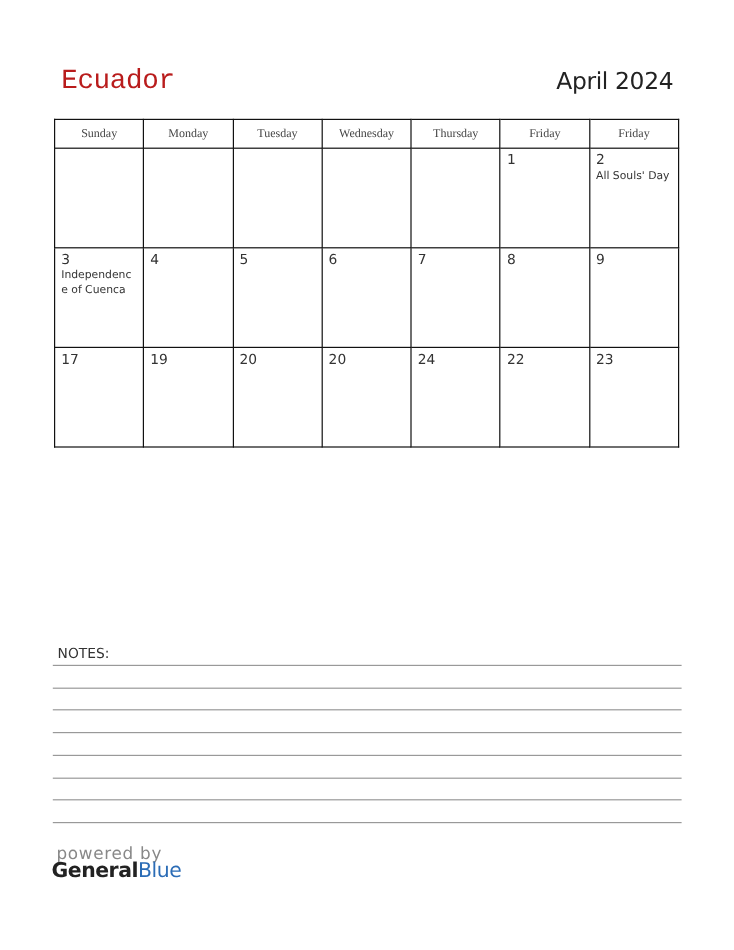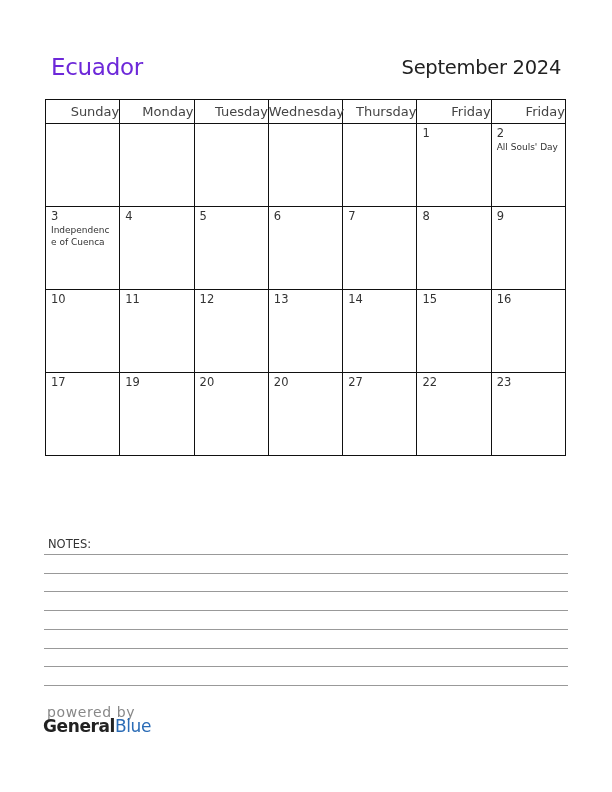--- a/index.html
+++ b/index.html
@@ -1,37 +1,37 @@
 <!DOCTYPE html>
 <html><head>
 <meta charset="utf-8">
 <style>
   html, body { margin:0; padding:0; background:#ffffff; }
   body { width:612px; height:792px; position:relative; overflow:hidden;
          font-family:"DejaVu Sans", sans-serif; color:#222; }
-  .country { position:absolute; left:51px; top:54px; font-size:23px; color:#6d28d9; letter-spacing:-0.3px; }
+  .country { position:absolute; left:51px; top:54px; font-size:23px; color:#b91c1c; letter-spacing:-0.3px;font-family:Liberation Mono, monospace; }
   .month { position:absolute; right:51px; top:56px; font-size:19.5px; color:#222; letter-spacing:-0.3px; }
   table.cal { position:absolute; left:45px; top:99px; width:521px; border-collapse:collapse; table-layout:fixed; }
   table.cal th, table.cal td { border:1.3px solid #111; }
-  table.cal th { height:23px; font-weight:normal; font-size:13px; color:#444; text-align:right; padding:0; }
+  table.cal th { height:23px; font-weight:normal; font-size:10px; color:#444; text-align:center; padding:0;font-family:Liberation Serif, serif; }
   table.cal td { height:76px; vertical-align:top; padding:3px 5px; font-size:11.5px; color:#333; }
   .daynum { display:block; line-height:13px; }
   .event { display:block; font-size:9px; line-height:12px; color:#333; margin-top:1px; word-break:break-all; }
   .notes-label { position:absolute; left:48px; top:537px; font-size:11.5px; color:#333;text-align:center; }
   .note-line { position:absolute; left:44px; width:524px; height:0; border-top:1.2px solid #999; }
   .powered { position:absolute; left:47px; top:704px; font-size:14px; color:#888; letter-spacing:0.6px; }
   .brand { position:absolute; left:43px; top:716px; font-size:17px; letter-spacing:-0.4px; }
   .brand .g { color:#222;font-weight:bold; }
   .brand .b { color:#2b6cb6; }
 </style>
 </head>
 <body>
 
 <div class="country">Ecuador</div>
-<div class="month">September 2024</div>
+<div class="month">April 2024</div>
 
 <table class="cal">
   <thead>
     <tr>
       <th>Sunday</th>
       <th>Monday</th>
       <th>Tuesday</th>
       <th>Wednesday</th>
       <th>Thursday</th>
       <th>Friday</th>
@@ -82,56 +82,33 @@
         </td>
         <td>
           <span class="daynum">8</span>
         </td>
         <td>
           <span class="daynum">9</span>
         </td>
       </tr>
       <tr>
         <td>
-          <span class="daynum">10</span>
-        </td>
-        <td>
-          <span class="daynum">11</span>
-        </td>
-        <td>
-          <span class="daynum">12</span>
-        </td>
-        <td>
-          <span class="daynum">13</span>
-        </td>
-        <td>
-          <span class="daynum">14</span>
-        </td>
-        <td>
-          <span class="daynum">15</span>
-        </td>
-        <td>
-          <span class="daynum">16</span>
-        </td>
-      </tr>
-      <tr>
-        <td>
           <span class="daynum">17</span>
         </td>
         <td>
           <span class="daynum">19</span>
         </td>
         <td>
           <span class="daynum">20</span>
         </td>
         <td>
           <span class="daynum">20</span>
         </td>
         <td>
-          <span class="daynum">27</span>
+          <span class="daynum">24</span>
         </td>
         <td>
           <span class="daynum">22</span>
         </td>
         <td>
           <span class="daynum">23</span>
         </td>
       </tr>
     </tbody>
 </table>

